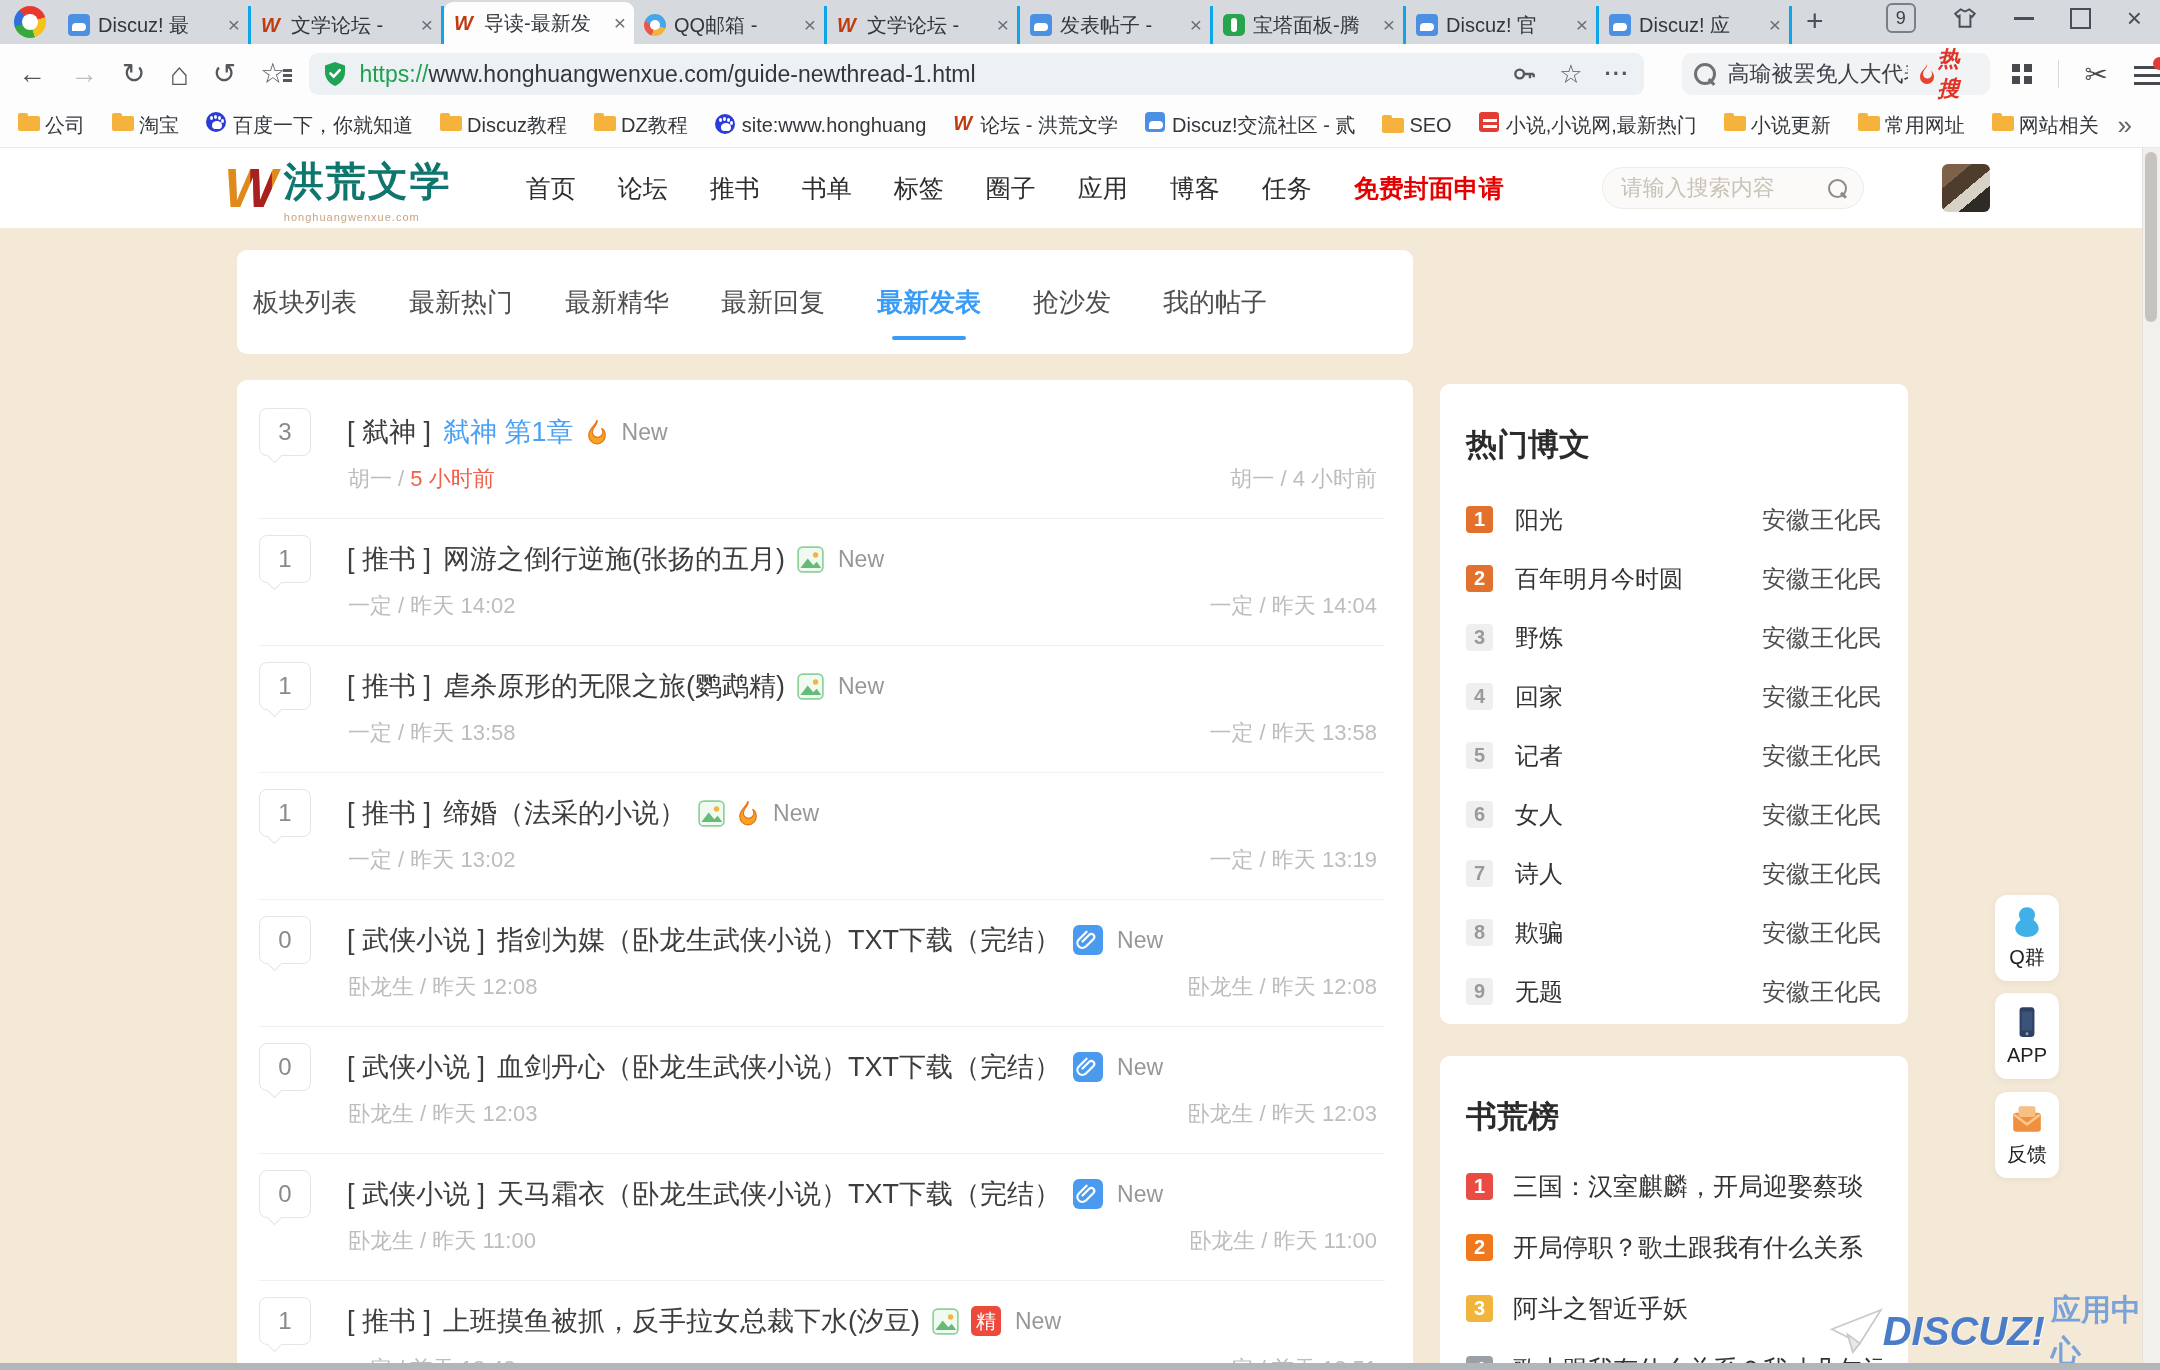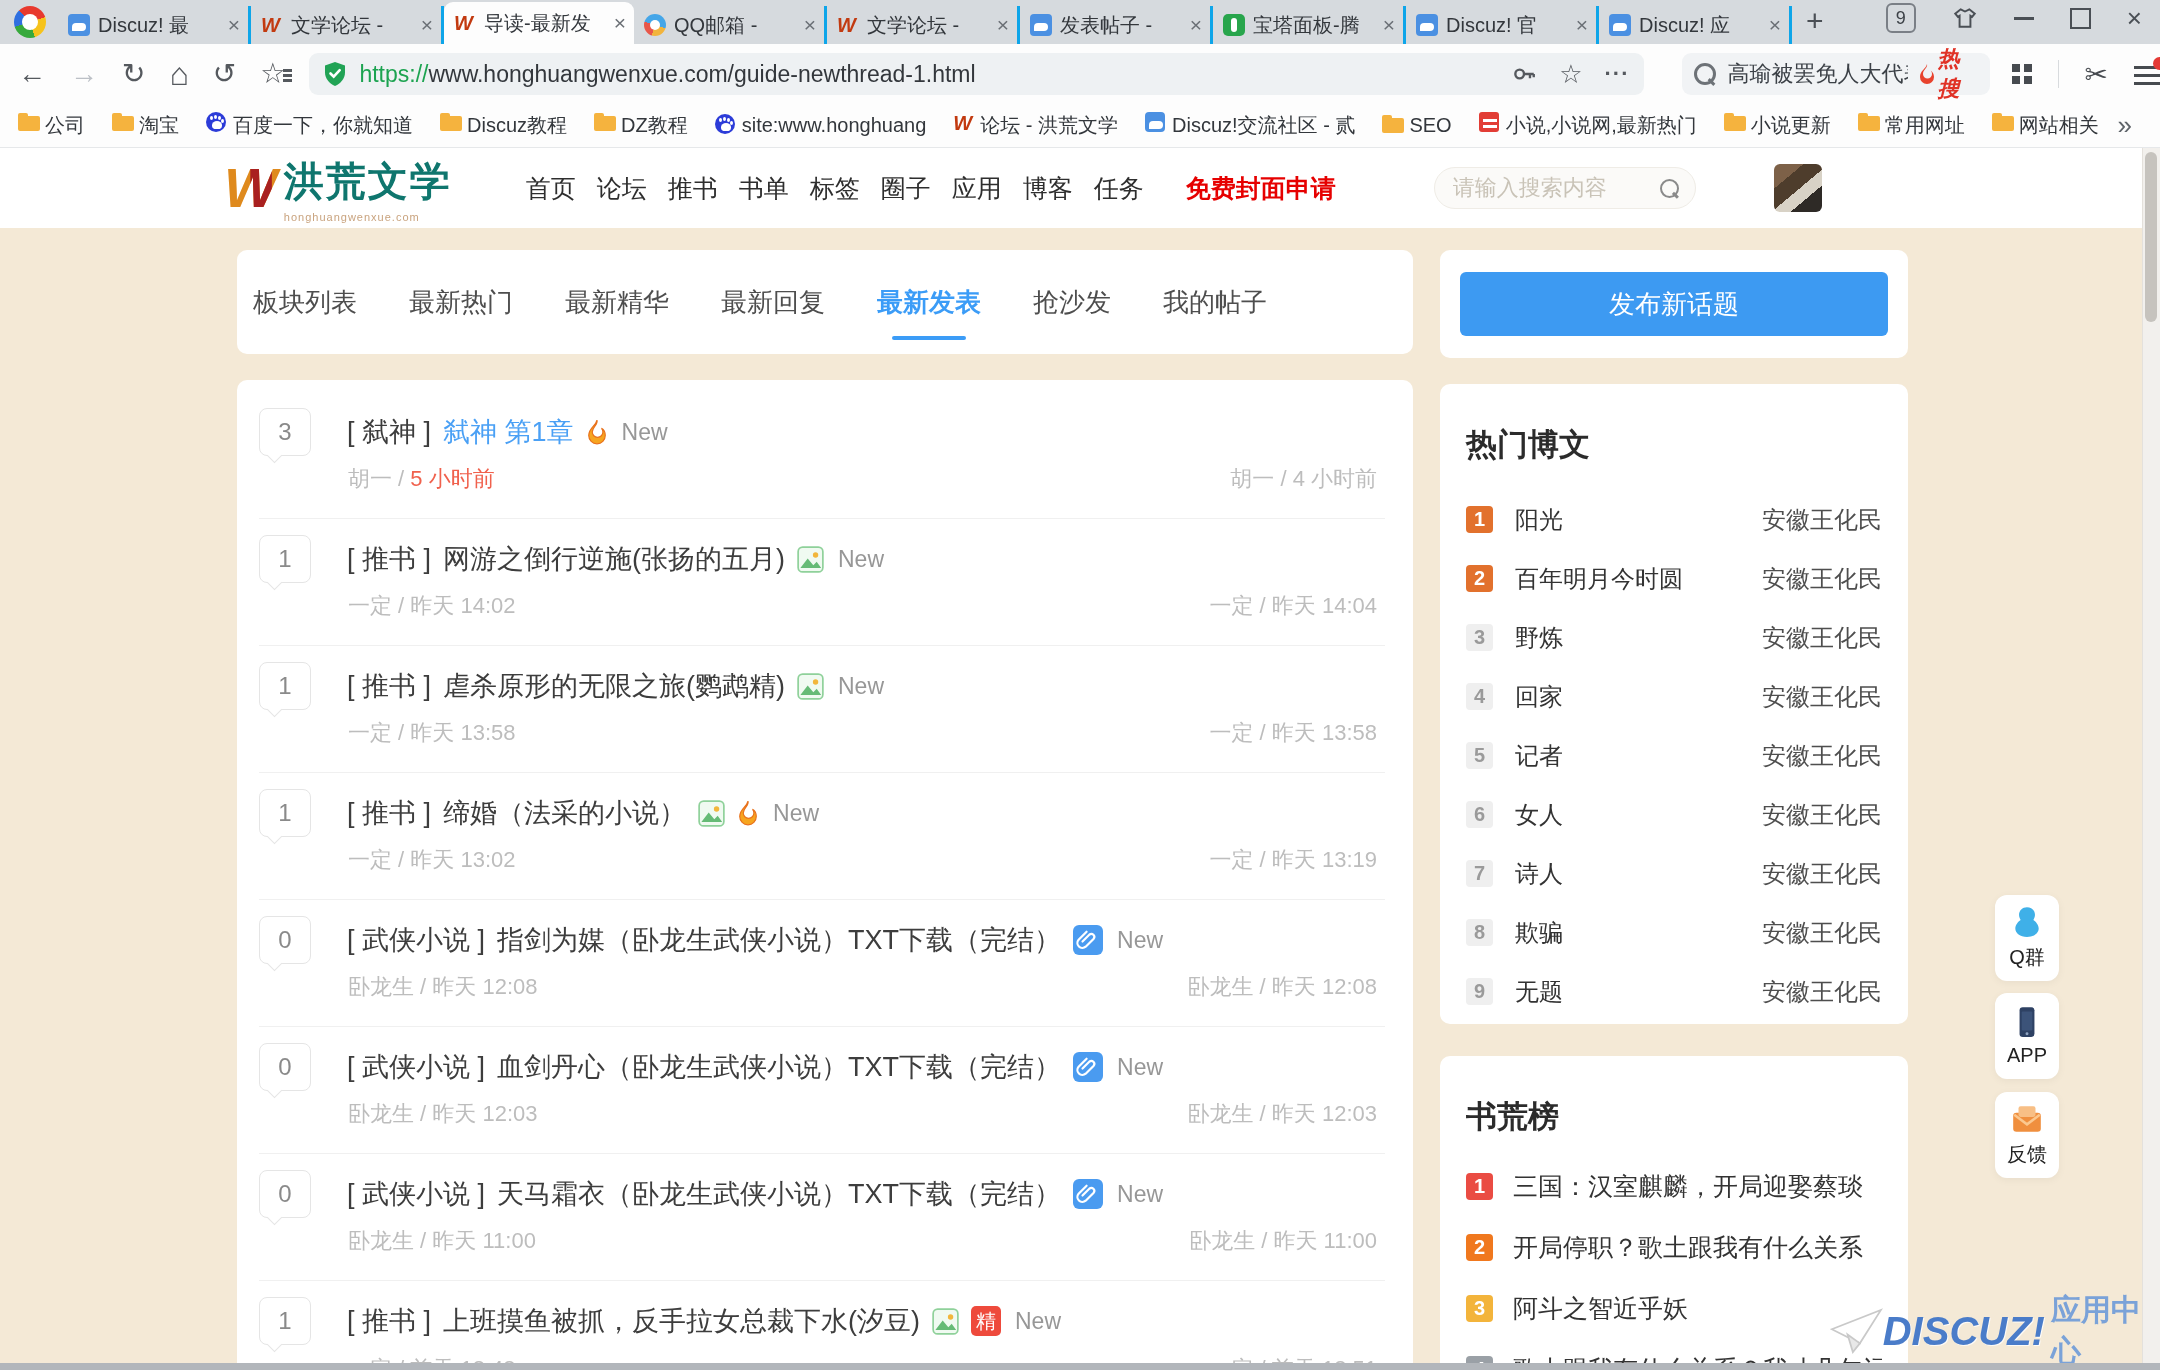--- a/index.html
+++ b/index.html
@@ -71,21 +71,21 @@
   .bm .favi{width:20px;height:20px;margin-right:7px}
   .bm-overflow{margin-left:auto;color:#5f646a;font-size:26px}
   
   .siteheader{position:absolute;left:0;top:148px;width:2160px;height:80px;background:#fff;display:flex;align-items:center}
   .slogo{margin-left:224px;display:flex;align-items:center}
   .slogo-mark{position:relative;font:italic 900 56px/56px "Liberation Sans",sans-serif;color:#df8a1d;letter-spacing:-5px}
   .slogo-mark i{position:absolute;left:0;top:0;font-style:italic;color:#a92020;clip-path:inset(0 0 0 55%)}
   .slogo-text{margin-left:12px}
   .slogo-title{font-size:40px;color:#0f766e;font-weight:700;letter-spacing:2px}
   .slogo-sub{font-size:11px;color:#c9a37e;letter-spacing:1px;margin-top:2px}
-  .mainnav{display:flex;align-items:center;margin-left:74px;gap:21px}
+  .mainnav{display:flex;align-items:center;margin-left:74px;gap:42px}
   .mn-item{font-size:25px;color:#2e2e2e}
   .mn-hot{font-size:25px;color:#e60000;font-weight:bold;margin-left:42px}
   .hsearch{margin-left:98px;width:262px;height:42px;border:1px solid #efece6;background:#fbfaf8;border-radius:21px;display:flex;align-items:center;padding:0 16px;box-sizing:border-box}
   .hsearch input{border:none;background:transparent;outline:none;font-size:22px;color:#6b6558;width:180px;font-family:inherit}
   .hsearch input::placeholder{color:#c9c3b7}
   .hmag{width:15px;height:15px;border:2.5px solid #8a8a8a;border-radius:50%;position:relative;margin-left:auto}
   .hmag::after{content:"";position:absolute;width:2.5px;height:7px;background:#8a8a8a;left:12px;top:11px;transform:rotate(-45deg)}
   .avatar{width:48px;height:48px;border-radius:6px;margin-left:78px;
     background:linear-gradient(140deg,#7d6148 0 28%,#4e3d2c 28% 52%,#d8d2c6 52% 70%,#2e2a26 70% 100%)}
   
@@ -554,23 +554,20 @@
               <span>精</span>
             </span>
             <span class="t-new">New</span>
           </div>
         </div>
         <div class="meta-l"><span>一定 / </span><span>前天 18:48</span></div>
         <div class="meta-r">一定 / 前天 18:51</div>
       </div>
     </div>
 
-  <div class="card-newtopic">
-    <button class="btn-newtopic">发布新话题</button>
-  </div>
 
   <div class="card-hot">
     <div class="card-title">热门博文</div>
     <div class="hot-list">
 
         <div class="hot-item">
           <span class="rank badge-orange">1</span>
           <span class="hot-title">阳光</span>
           <span class="hot-author">安徽王化民</span>
         </div>

